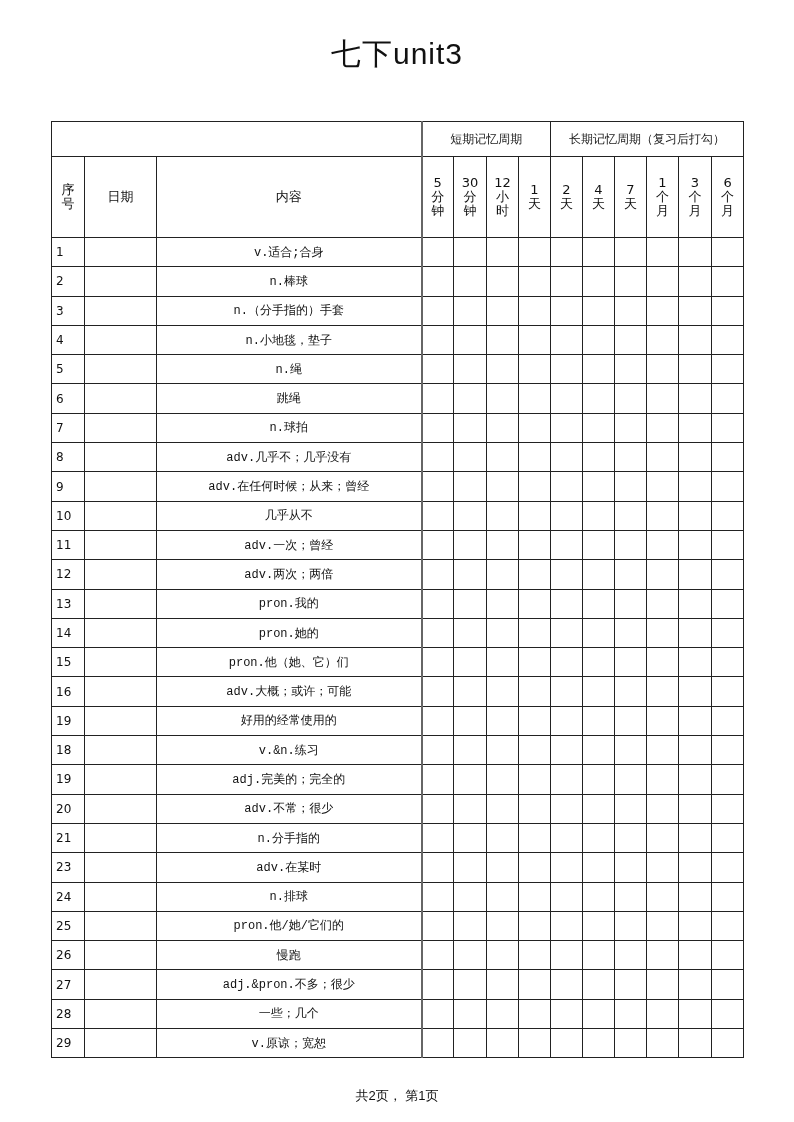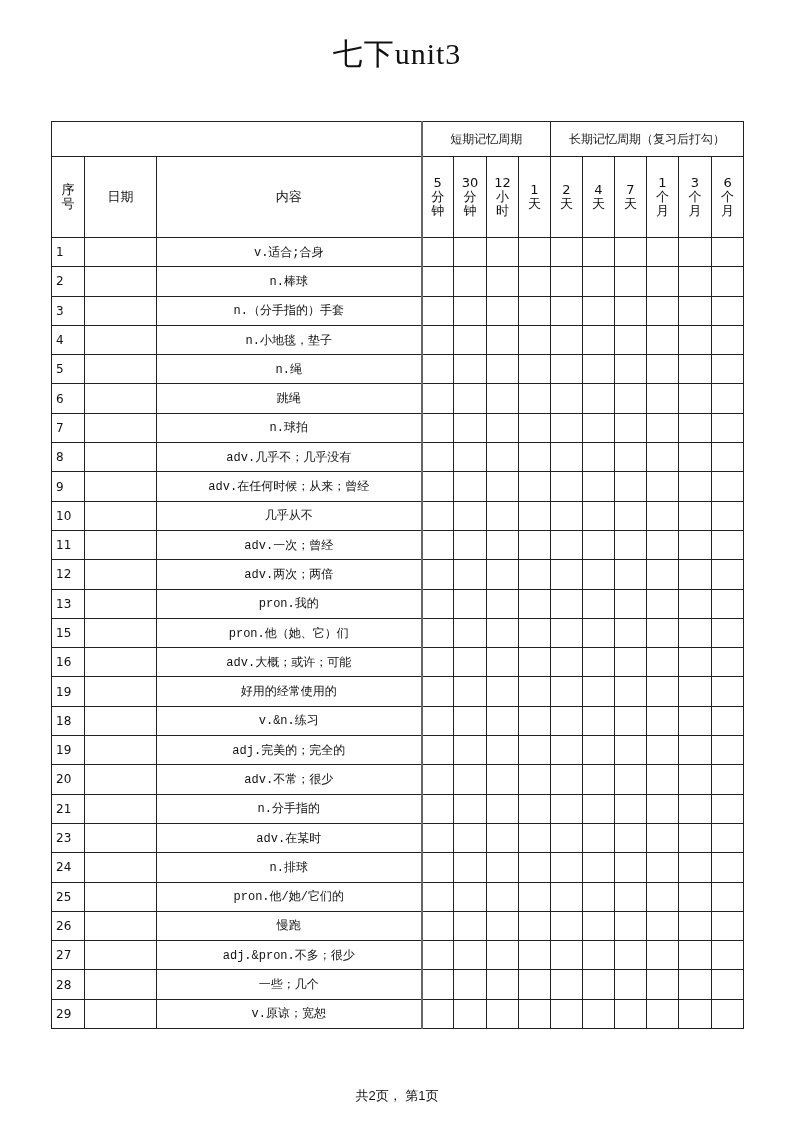--- a/index.html
+++ b/index.html
@@ -1,19 +1,19 @@
 <!DOCTYPE html>
 <html><head>
 <meta charset="utf-8">
 <style>
   html, body { margin: 0; padding: 0; background: #ffffff; }
   body { width: 794px; height: 1122px; position: relative; overflow: hidden;
          font-family: "DejaVu Sans", "Liberation Sans", sans-serif; color: #111; }
   .title { position: absolute; top: 34px; left: 0; width: 794px; text-align: center;
-           font-size: 30px; letter-spacing: 1px; font-family: Liberation Serif, serif; }
+           font-size: 30px; letter-spacing: 1px; font-family: Liberation Sans, sans-serif; }
   table.sheet { position: absolute; left: 51px; top: 121px; border-collapse: collapse;
                 table-layout: fixed; width: 692px; }
   table.sheet td { border: 1px solid #222; padding: 0; font-size: 12px; overflow: hidden; }
   tr.group-row td { height: 34px; font-size: 12px; text-align: center; color: #222; }
   tr.head-row td { height: 80px; text-align: center; font-size: 13px; }
   tr.head-row td.vert { font-size: 13px; line-height: 14px; }
   tr.data-row td { height: 28.3px; }
   td.num { text-align: left; padding-left: 4px !important; font-size: 12px; }
   td.content { text-align: center; font-size: 12px; font-family: Liberation Mono, monospace; }
   td.col-thick { border-right: 2px solid #666 !important; }
@@ -291,20 +291,35 @@
         <td></td>
         <td></td>
         <td></td>
         <td></td>
         <td></td>
         <td></td>
         <td></td>
         <td></td>
       </tr>
       <tr class="data-row">
+        <td class="num">14</td>
+        <td></td>
+        <td class="content col-thick">pron.她的</td>
+        <td></td>
+        <td></td>
+        <td></td>
+        <td></td>
+        <td></td>
+        <td></td>
+        <td></td>
+        <td></td>
+        <td></td>
+        <td></td>
+      </tr>
+      <tr class="data-row">
         <td class="num">15</td>
         <td></td>
         <td class="content col-thick">pron.他（她、它）们</td>
         <td></td>
         <td></td>
         <td></td>
         <td></td>
         <td></td>
         <td></td>
         <td></td>

